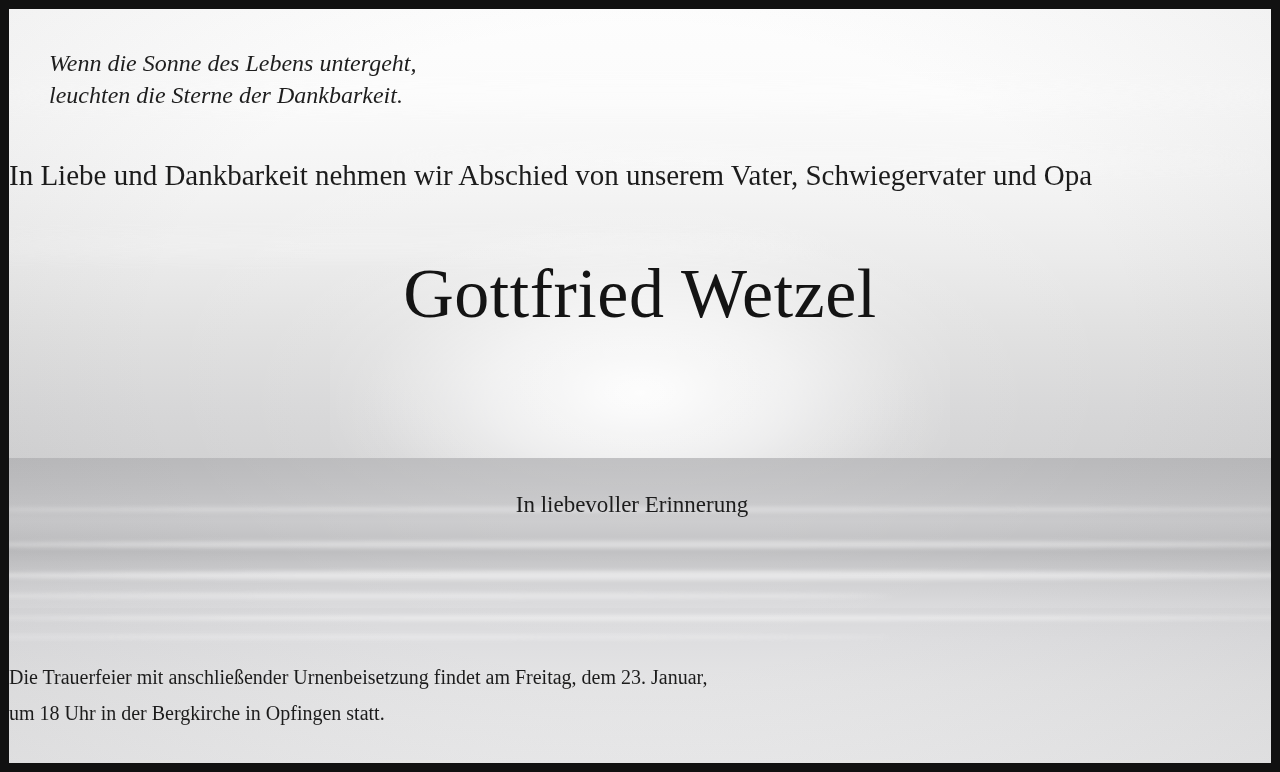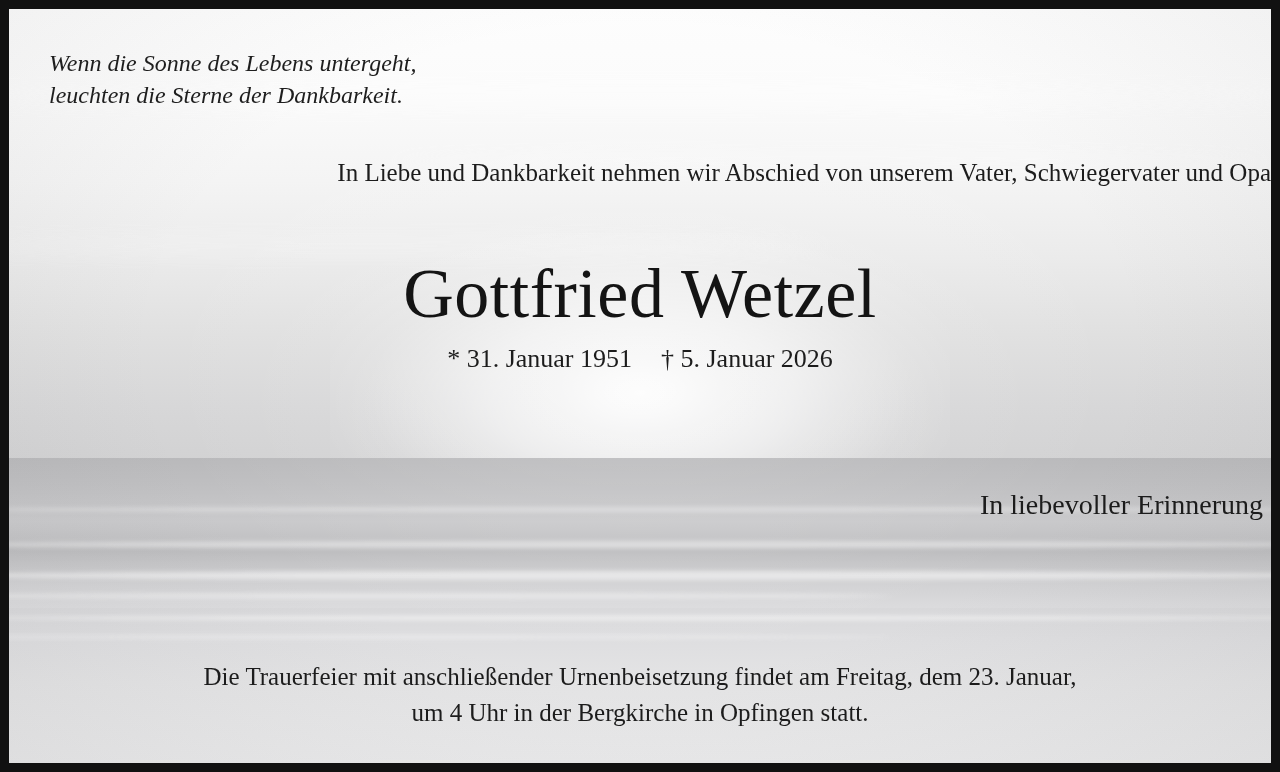--- a/index.html
+++ b/index.html
@@ -151,22 +151,22 @@
     font-size: 24px;
     line-height: 32px;
     color: #1e1e1e;
   }
   .verse div { white-space: nowrap; }
 
   .intro {
     position: absolute;
     left: 0; right: 0;
     top: 150px;
-    text-align: right;
-    font-size: 25px;
+    text-align: left;
+    font-size: 29px;
     color: #1c1c1c;
   }
 
   .name {
     position: absolute;
     left: 0; right: 0;
     top: 245px;
     text-align: center;
     font-size: 70px;
     letter-spacing: 0.5px;
@@ -178,34 +178,34 @@
     left: 0; right: 0;
     top: 335px;
     text-align: center;
     font-size: 26px;
     color: #1c1c1c;
   }
   .dates .sep { display: inline-block; width: 16px; }
 
   .memory {
     position: absolute;
-    left: 0; right: 8px;
+    left: 0; right: 16px;
     top: 480px;
-    text-align: right;
-    font-size: 28px;
+    text-align: center;
+    font-size: 23px;
     line-height: 32px;
     color: #1c1c1c;
   }
 
   .ceremony {
     position: absolute;
     left: 0; right: 0;
     top: 650px;
-    text-align: center;
-    font-size: 25px;
+    text-align: left;
+    font-size: 20px;
     line-height: 36px;
     color: #1c1c1c;
   }
 </style>
 </head>
 <body>
 
 <div class="obituary">
 
   <div class="photo">
@@ -230,29 +230,24 @@
 
     <div class="verse">
       <div>Wenn die Sonne des Lebens untergeht,</div>
       <div>leuchten die Sterne der Dankbarkeit.</div>
     </div>
 
     <div class="intro">In Liebe und Dankbarkeit nehmen wir Abschied von unserem Vater, Schwiegervater und Opa</div>
 
     <div class="name">Gottfried Wetzel</div>
 
-    <div class="dates">
-      <span>* 31. Januar 1951</span>
-      <span class="sep"></span>
-      <span>† 5. Januar 2026</span>
-    </div>
 
     <div class="memory">
       <div>In liebevoller Erinnerung</div>
     </div>
 
     <div class="ceremony">
       <div>Die Trauerfeier mit anschließender Urnenbeisetzung findet am Freitag, dem 23. Januar,</div>
-      <div>um 4 Uhr in der Bergkirche in Opfingen statt.</div>
+      <div>um 18 Uhr in der Bergkirche in Opfingen statt.</div>
     </div>
 
   </div>
 </div>
 
 </body></html>

